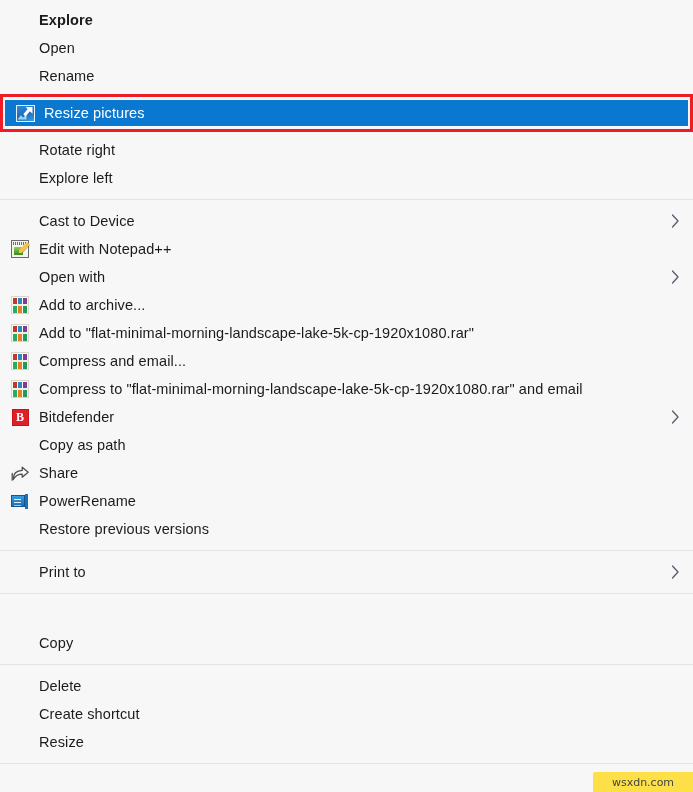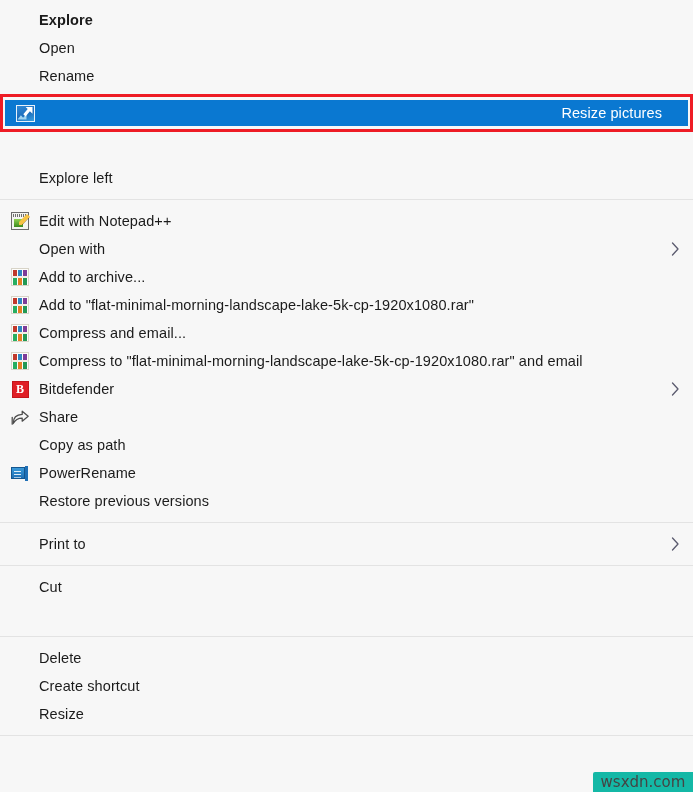--- a/index.html
+++ b/index.html
@@ -78,21 +78,20 @@
     position: relative;
     margin: 4px 0 4px 0;
     padding: 3px 2px 3px 2px;
     border: 3px solid #ee1c25;
     box-sizing: border-box;
   }
   .highlight-wrap .menu-item {
     background: #0a78d1;
     color: #ffffff;
     height: 26px;
-    text-align: right;
   }
 
   
   .ico { display:block; }
 
   
   .ico-resize {
     width: 19px; height: 17px;
     background: linear-gradient(160deg,#2f89d6 0%, #1d6fbd 55%, #39a0e0 100%);
     border: 1px solid #e8f2fb;
@@ -187,24 +186,24 @@
     background:#1f6fb5;
   }
 
   
   #watermark {
     position: absolute;
     right: 0;
     bottom: 0;
     width: 100px;
     height: 20px;
-    background: #14b8a6;
+    background: #fde047;
     border-top-left-radius: 2px;
     color: #444;
-    font-size: 15px;
+    font-size: 11px;
     display: flex;
     align-items: center;
     justify-content: center;
     font-family: "DejaVu Sans", sans-serif;
   }
 </style>
 </head>
 <body>
 
 <div id="menu">
@@ -235,30 +234,42 @@
           <span class="ico ico-resize"></span>
         </span>
         <span class="label">Resize pictures</span>
         <span class="chevron"></span>
       </div>
     </div>
     <div class="menu-item">
       <span class="icon-slot">
         <span class="ico"></span>
       </span>
+      <span class="label">Rotate right</span>
       <span class="chevron"></span>
     </div>
     <div class="menu-item">
       <span class="icon-slot">
         <span class="ico"></span>
       </span>
       <span class="label">Explore left</span>
       <span class="chevron"></span>
     </div>
     <div class="separator"></div>
+    <div class="menu-item">
+      <span class="icon-slot">
+        <span class="ico"></span>
+      </span>
+      <span class="label">Cast to Device</span>
+      <span class="chevron">
+        <svg width="9" height="14" viewBox="0 0 9 14" fill="none" xmlns="http://www.w3.org/2000/svg">
+          <path d="M1.5 1 L7 7 L1.5 13" stroke="#5a5a6e" stroke-width="1.3" fill="none" stroke-linecap="round" stroke-linejoin="round"></path>
+        </svg>
+      </span>
+    </div>
     <div class="menu-item">
       <span class="icon-slot">
         <span class="ico ico-npp">
           <span class="np-bar"></span>
           <span class="np-green"></span>
           <span class="np-pen"></span>
         </span>
       </span>
       <span class="label">Edit with Notepad++</span>
       <span class="chevron"></span>
@@ -340,33 +351,33 @@
       </span>
       <span class="label">Bitdefender</span>
       <span class="chevron">
         <svg width="9" height="14" viewBox="0 0 9 14" fill="none" xmlns="http://www.w3.org/2000/svg">
           <path d="M1.5 1 L7 7 L1.5 13" stroke="#5a5a6e" stroke-width="1.3" fill="none" stroke-linecap="round" stroke-linejoin="round"></path>
         </svg>
       </span>
     </div>
     <div class="menu-item">
       <span class="icon-slot">
+        <span class="ico"></span>
+      </span>
+      <span class="label">Copy as path</span>
+      <span class="chevron"></span>
+    </div>
+    <div class="menu-item">
+      <span class="icon-slot">
         <span class="ico ico-share"><svg width="19" height="17" viewBox="0 0 19 17" xmlns="http://www.w3.org/2000/svg">
             <path d="M2.2 14.5 C2.2 8.2 6.0 5.6 11.2 5.4 L11.2 2.2 L17.2 7.2 L11.2 12.2 L11.2 9.0 C7.0 9.0 4.2 10.6 2.2 14.5 Z" fill="none" stroke="#4b4b4b" stroke-width="1.25" stroke-linejoin="round"></path>
             <path d="M1.2 15.2 L1.2 8.4" stroke="#4b4b4b" stroke-width="1.25" stroke-linecap="round"></path>
           </svg></span>
       </span>
       <span class="label">Share</span>
-      <span class="chevron"></span>
-    </div>
-    <div class="menu-item">
-      <span class="icon-slot">
-        <span class="ico"></span>
-      </span>
-      <span class="label">Copy as path</span>
       <span class="chevron"></span>
     </div>
     <div class="menu-item">
       <span class="icon-slot">
         <span class="ico ico-prename">
           <span class="pr-box"></span>
           <span class="pr-bar"></span>
         </span>
       </span>
       <span class="label">PowerRename</span>
@@ -389,27 +400,27 @@
         <svg width="9" height="14" viewBox="0 0 9 14" fill="none" xmlns="http://www.w3.org/2000/svg">
           <path d="M1.5 1 L7 7 L1.5 13" stroke="#5a5a6e" stroke-width="1.3" fill="none" stroke-linecap="round" stroke-linejoin="round"></path>
         </svg>
       </span>
     </div>
     <div class="separator"></div>
     <div class="menu-item">
       <span class="icon-slot">
         <span class="ico"></span>
       </span>
-      <span class="label">Cut</span>
-      <span class="chevron"></span>
-    </div>
-    <div class="menu-item">
-      <span class="icon-slot">
-        <span class="ico"></span>
-      </span>
+      <span class="chevron"></span>
+    </div>
+    <div class="menu-item">
+      <span class="icon-slot">
+        <span class="ico"></span>
+      </span>
+      <span class="label">Copy</span>
       <span class="chevron"></span>
     </div>
     <div class="separator"></div>
     <div class="menu-item">
       <span class="icon-slot">
         <span class="ico"></span>
       </span>
       <span class="label">Delete</span>
       <span class="chevron"></span>
     </div>

